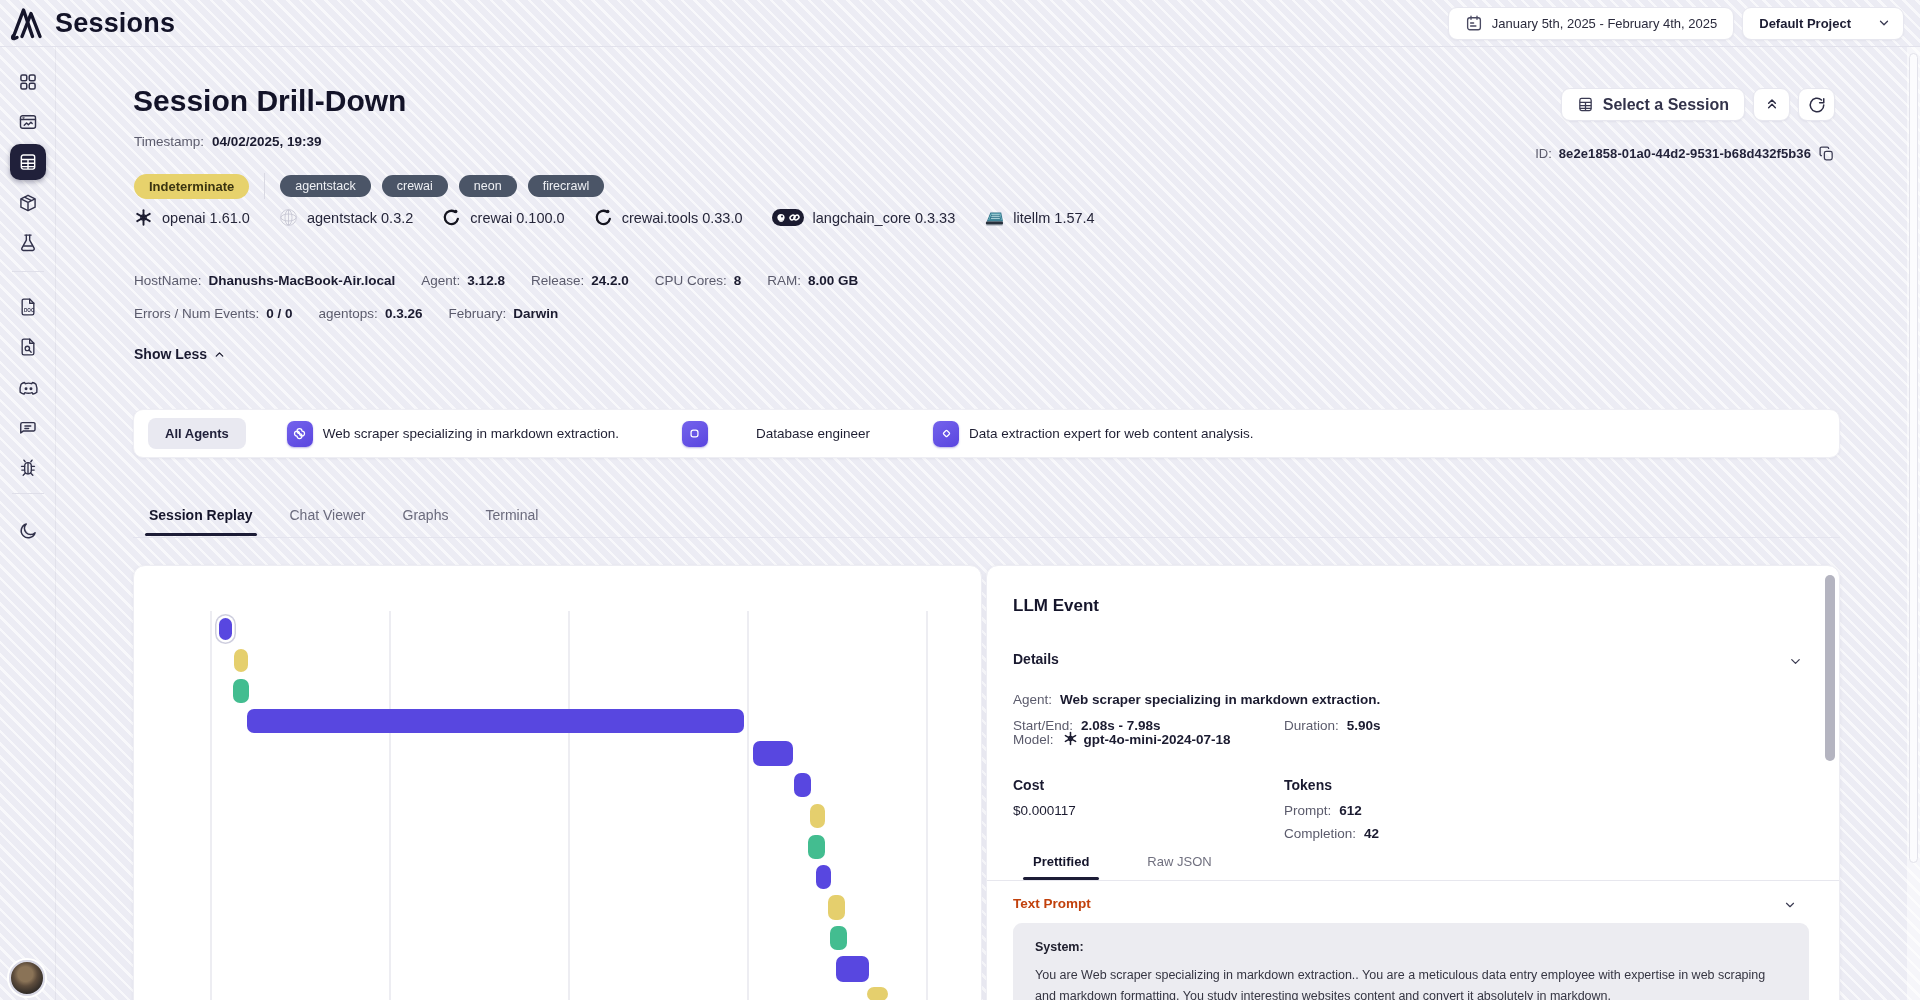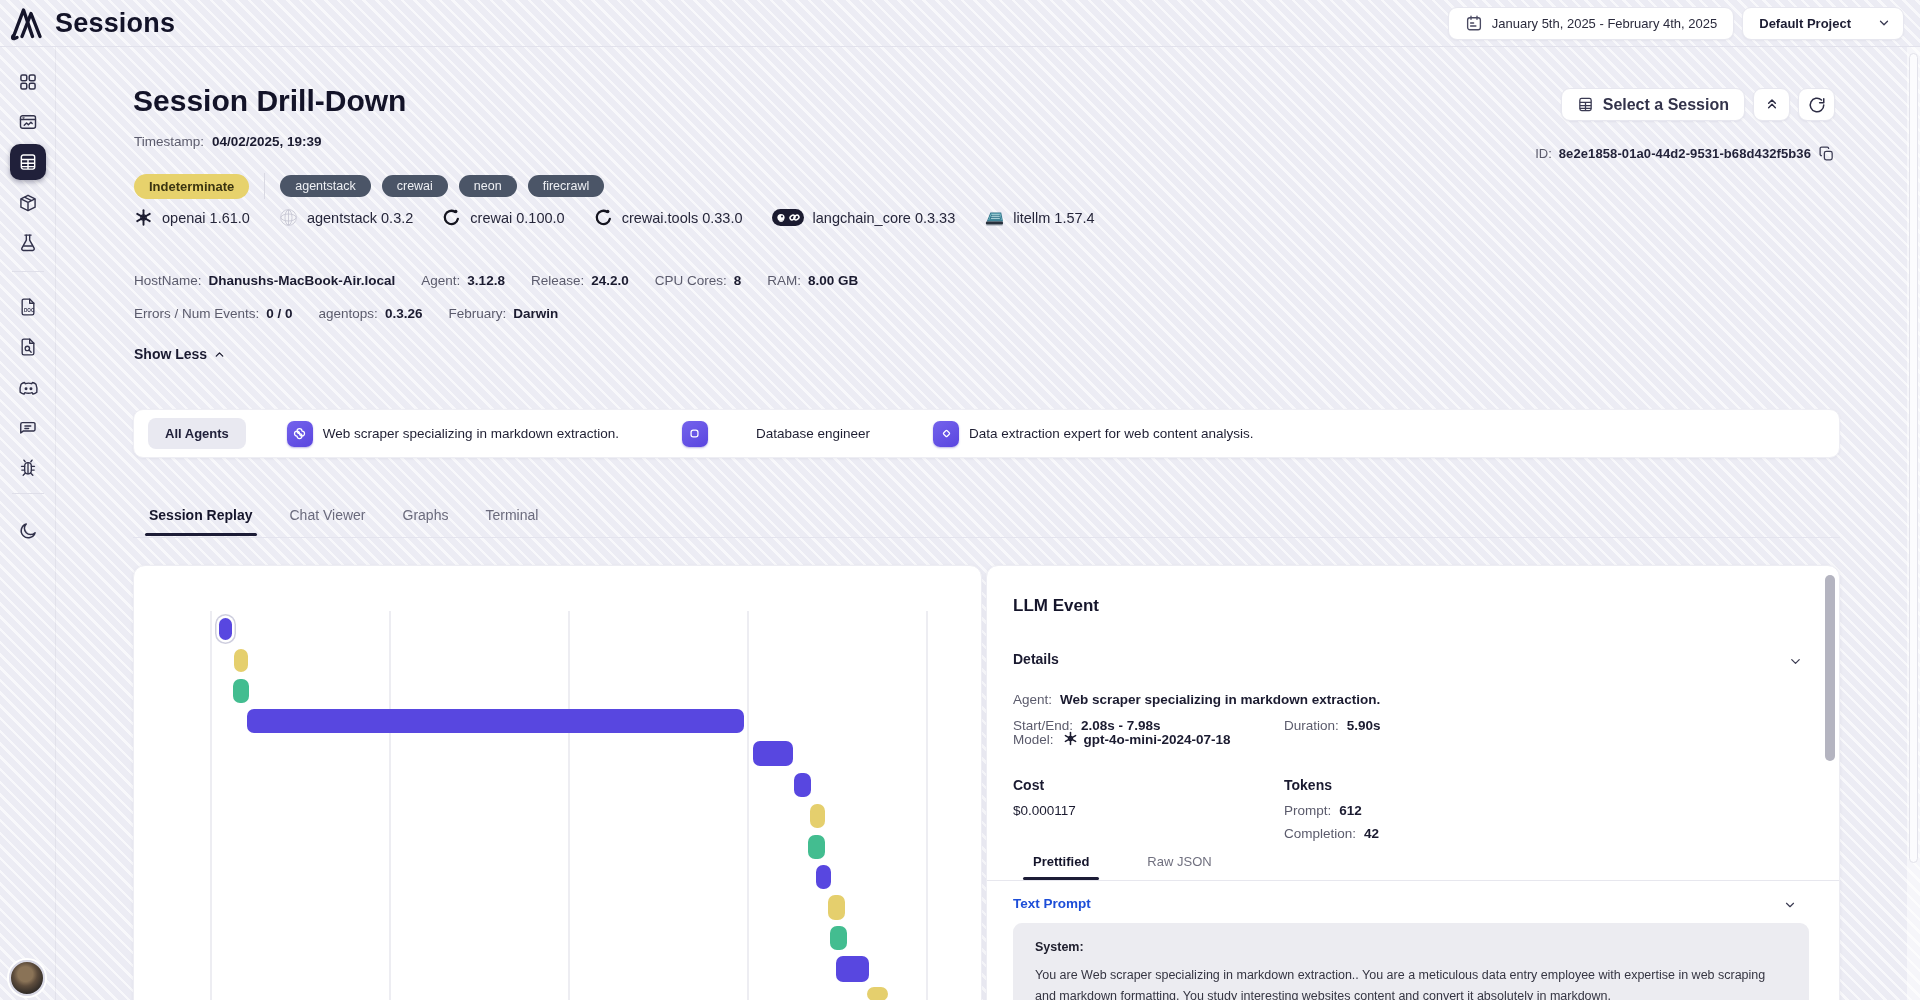--- a/index.html
+++ b/index.html
@@ -87,21 +87,21 @@
   .ev-title{position:absolute;left:26px;top:30px;font-size:17px;font-weight:700;color:#15152b;}
   .ev-details{position:absolute;left:26px;top:85px;font-size:14px;font-weight:700;color:#1a1a30;}
   .ev-chev{position:absolute;color:#3c3c52;}
   .ev-row{position:absolute;display:flex;gap:8px;font-size:13.5px;align-items:flex-end;}
   .ev-h{font-size:14px;font-weight:700;color:#1a1a30;position:absolute;}
   .ev-tabs{position:absolute;left:46px;top:288px;display:flex;gap:58px;font-size:13px;}
   .evtab{padding-bottom:11px;position:relative;color:#70707f;cursor:pointer;}
   .evtab.active{color:#15152b;font-weight:700;}
   .evtab.active::after{content:"";position:absolute;left:-10px;right:-10px;bottom:0;height:3px;background:#1c1c36;border-radius:3px;}
   .ev-tabs-rule{position:absolute;left:0;top:314px;width:100%;height:1px;background:#e7e7ee;}
-  .text-prompt{position:absolute;left:26px;top:330px;font-size:13.5px;font-weight:700;color:#1d4ed8;}
+  .text-prompt{position:absolute;left:26px;top:330px;font-size:13.5px;font-weight:700;color:#c2410c;}
   .sys-box{position:absolute;left:26px;top:357px;width:796px;height:180px;background:#ececf1;border-radius:9px;padding:17px 22px;overflow:hidden;}
   .sys-box .sys-h{font-size:12.5px;font-weight:700;color:#20202f;margin-bottom:11px;}
   .sys-box .sys-t{font-size:12.5px;color:#353542;line-height:21px;}
   .ev-scroll{position:absolute;right:3px;top:4px;bottom:4px;width:13px;}
   .ev-thumb{position:absolute;right:1px;top:5px;width:10px;height:186px;background:#b4b4c0;border-radius:8px;}
 
   
   .page-scroll{position:absolute;right:0;top:47px;bottom:0;width:13px;background:rgba(255,255,255,.5);}
   .page-thumb{position:absolute;right:2px;top:6px;width:9px;height:810px;background:#fcfcfe;border:1px solid #e2e2ea;border-radius:6px;}
 </style>

